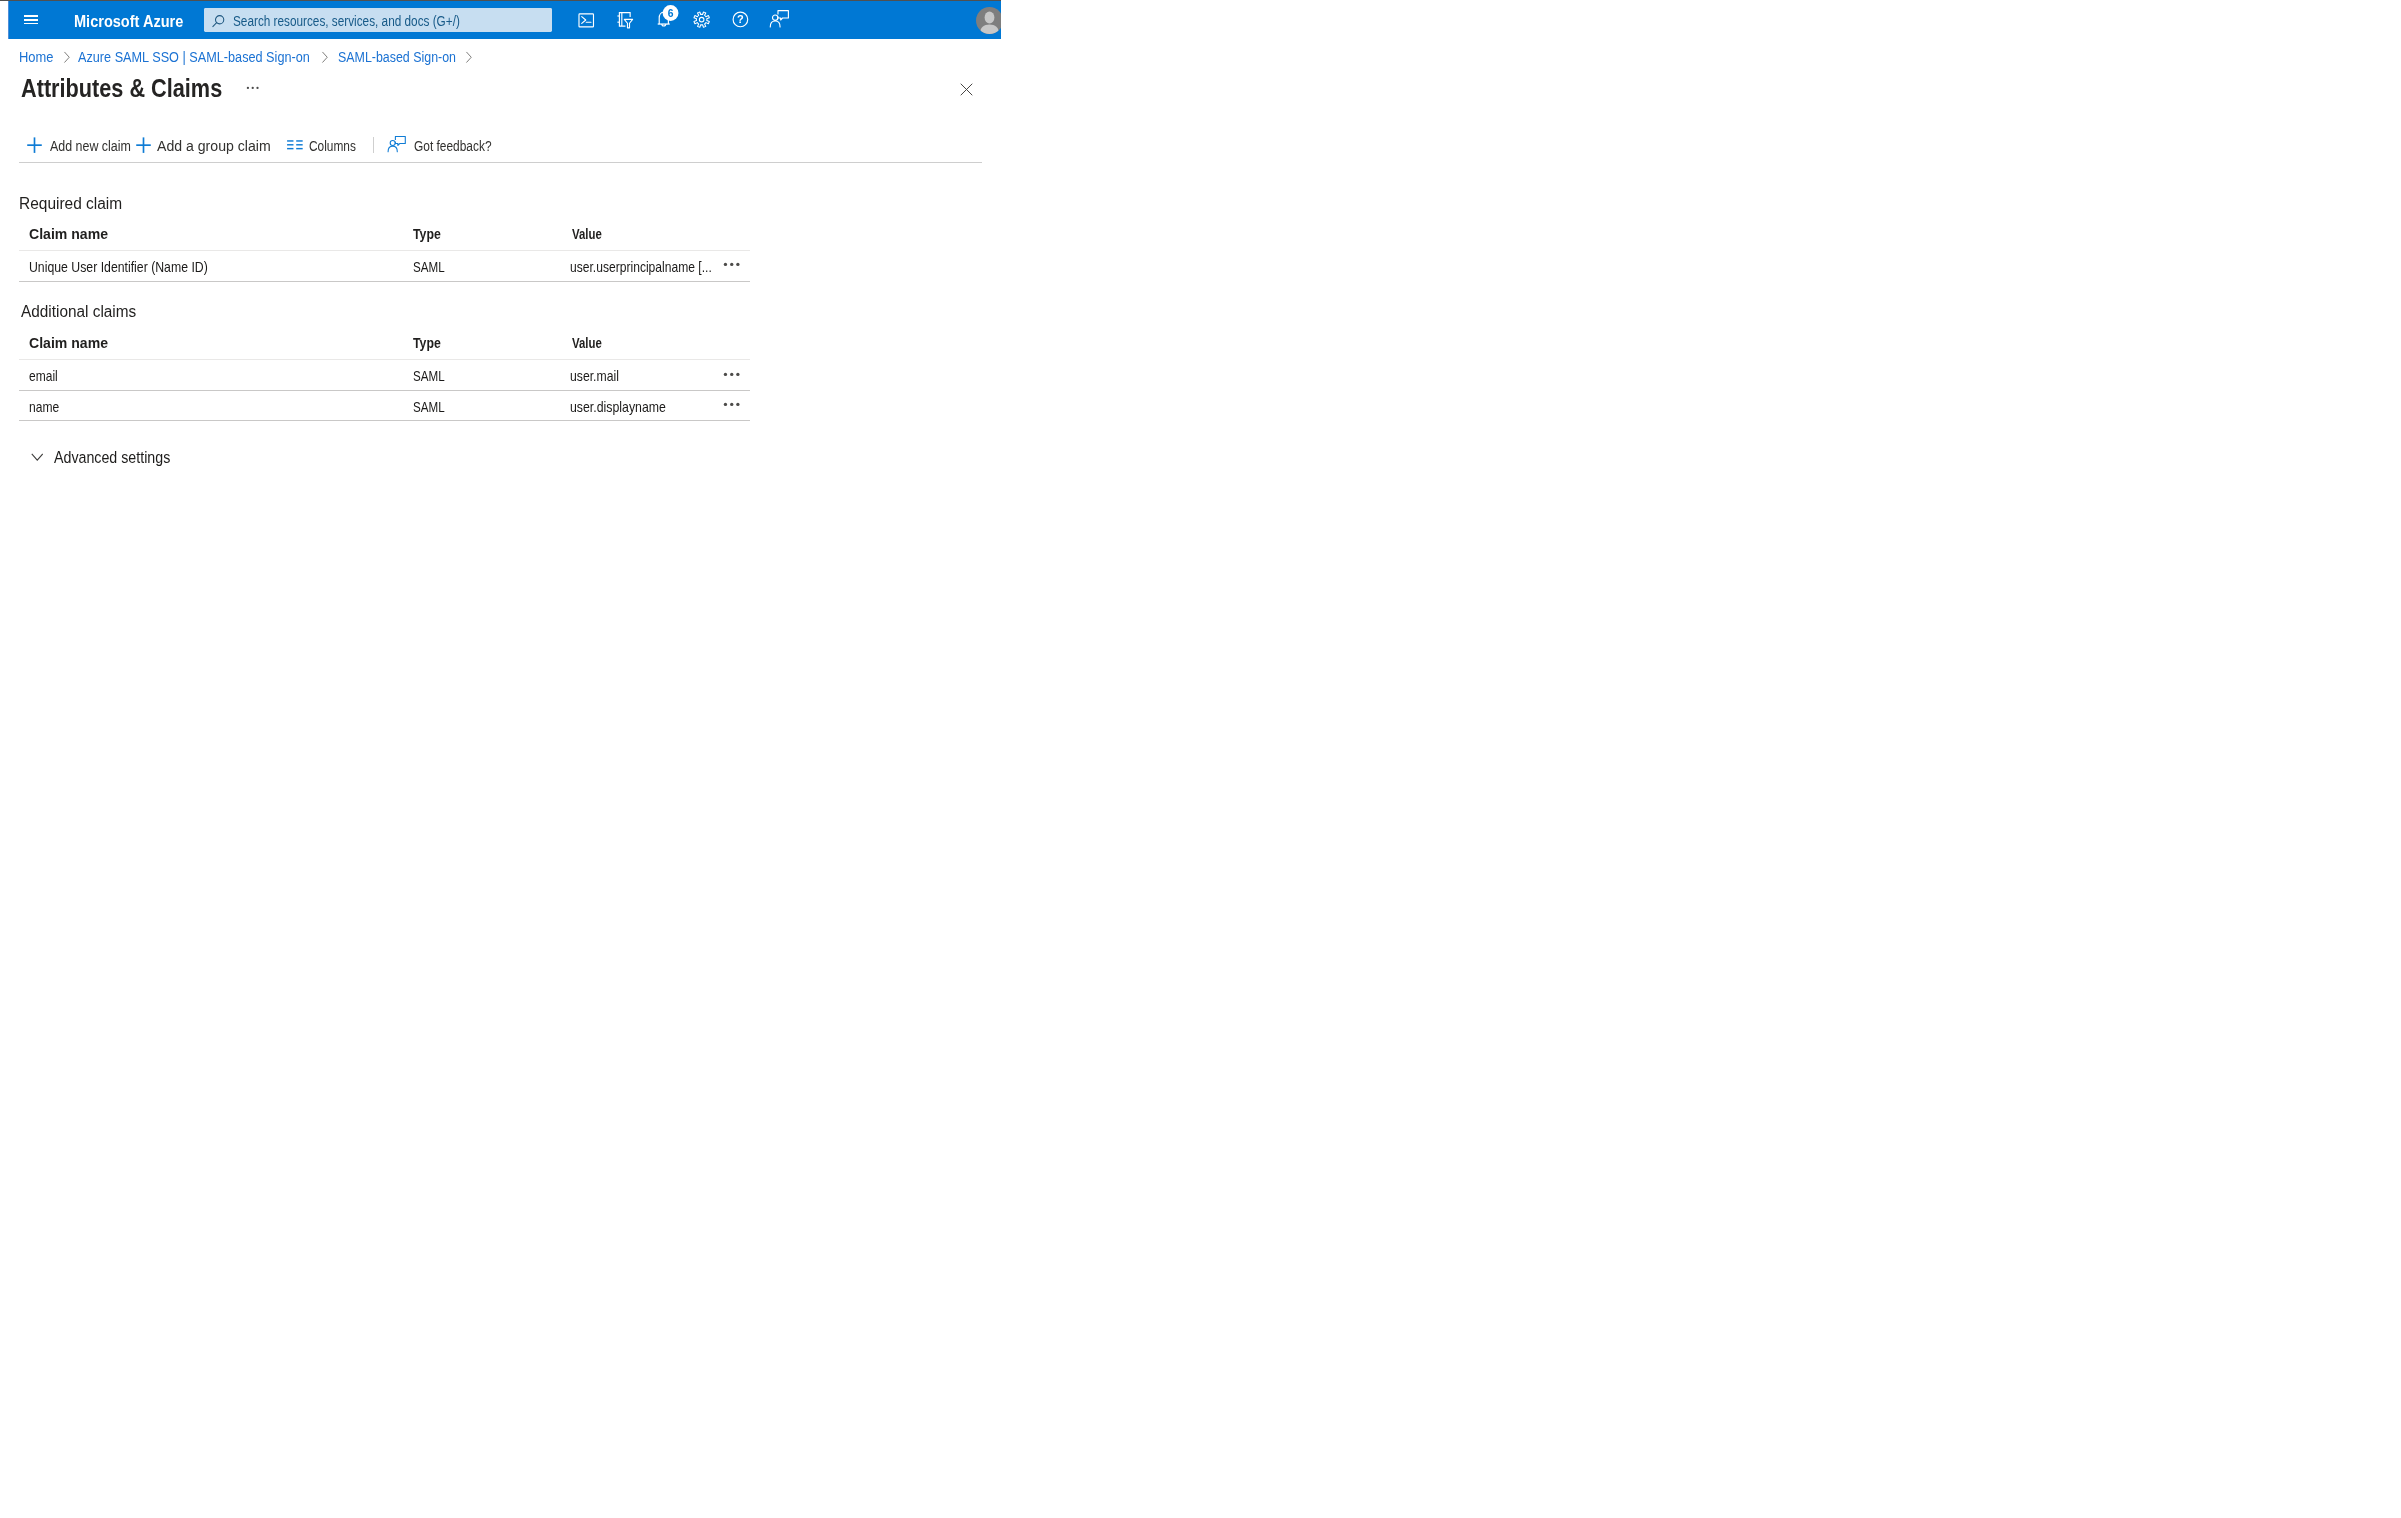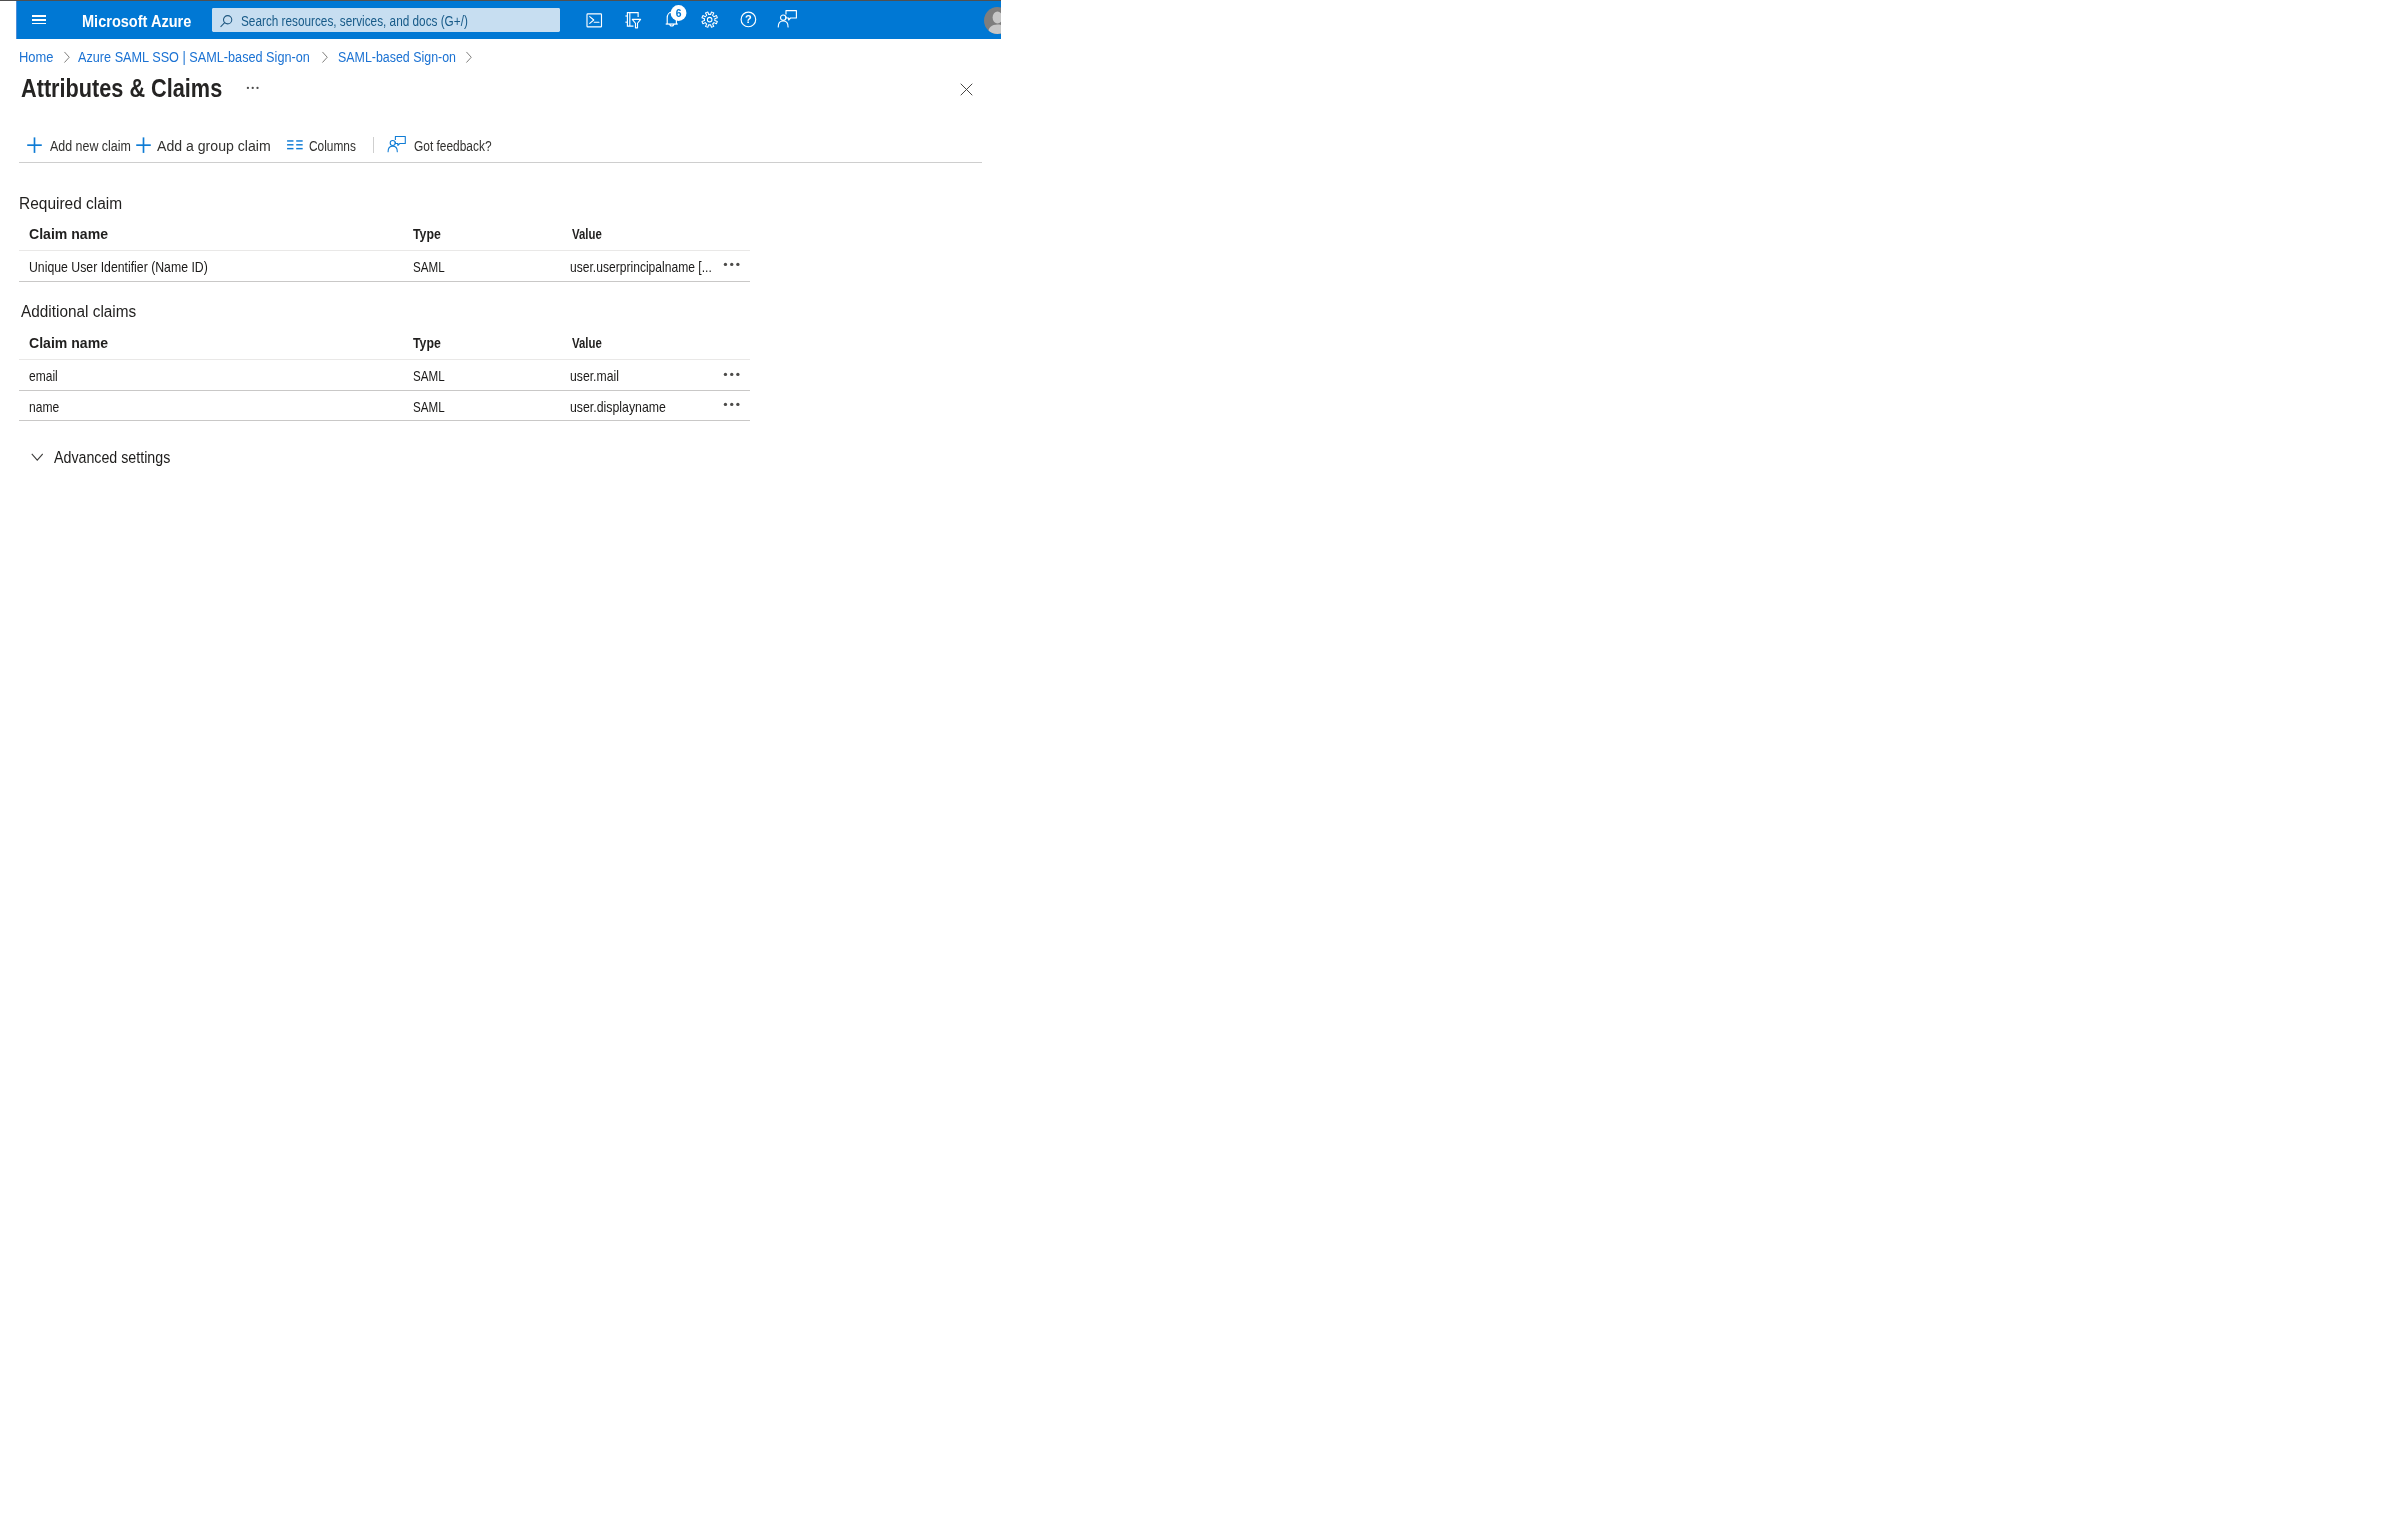--- a/index.html
+++ b/index.html
@@ -2,21 +2,21 @@
 <html style="font-size:7.7px"><head>
 <meta charset="utf-8">
 <style>
   * { margin:0; padding:0; box-sizing:border-box; }
   html,body { width:1001px; height:506px; background:#fff; overflow:hidden;
     font-family:"Liberation Sans", sans-serif; }
   .abs { position:absolute; }
   .t { position:absolute; white-space:nowrap; transform-origin:0 0; }
   #page { position:relative; width:1001px; height:506px; }
   #topline { position:absolute; left:0; top:0; width:1001px; height:0.6px; background:#505050; }
-  #bar { position:absolute; left:16px; top:0.6px; width:1001px; height:38px; background:#0078d4; }
+  #bar { position:absolute; left:8px; top:0.6px; width:1001px; height:38px; background:#0078d4; }
   #bar .edgeL { position:absolute; left:0; top:0; width:1.2px; height:38px; background:#4e8ed9; }
   #bar .edgeR { position:absolute; right:0; top:0; width:1px; height:38px; background:#4e8ed9; }
   .ham { position:absolute; left:16px; width:13.7px; height:1.7px; background:#fff; }
   #brand { transform:scaleX(0.855); position:absolute; left:66px; top:12.3px; font-size:17px; font-weight:bold; color:#fff;
     line-height:17px; white-space:nowrap; transform-origin:0 0; }
   #sbox { position:absolute; left:196px; top:7.1px; width:348px; height:24.6px; background:#c7def1; border-radius:1.4px; }
   #sph { transform:scaleX(0.8414); position:absolute; left:225px; top:13px; font-size:14px; color:#175a88; line-height:14px; white-space:nowrap; transform-origin:0 0; }
 </style>
 </head>
 <body>

